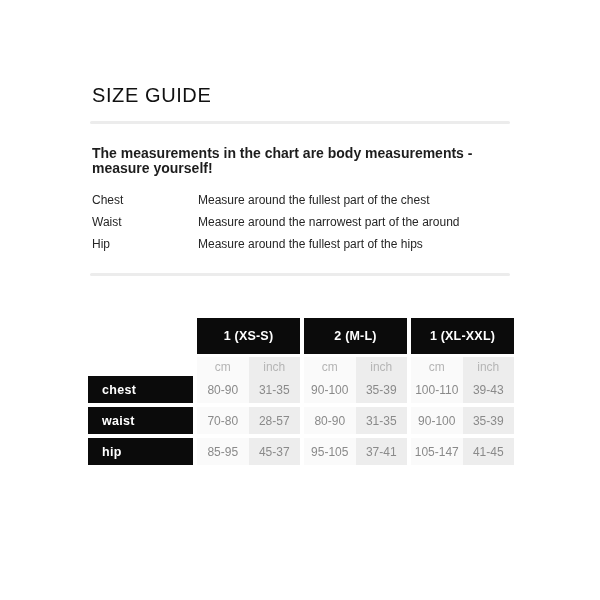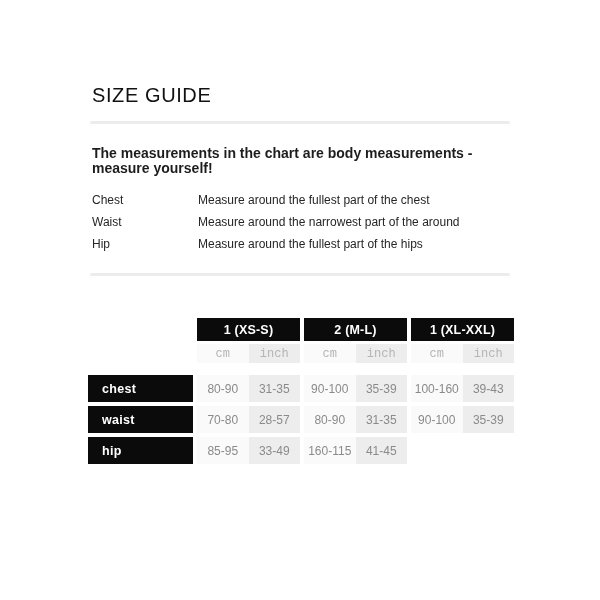--- a/index.html
+++ b/index.html
@@ -47,28 +47,28 @@
   .t-row{display:flex;align-items:stretch;}
   .t-label{
     width:105px;flex:0 0 105px;margin-right:4px;
   }
   .t-group{
     width:103px;flex:0 0 103px;display:flex;margin-right:4px;
   }
   .t-group:last-child{margin-right:0;}
   .t-half{width:51.5px;flex:0 0 51.5px;display:flex;align-items:center;justify-content:center;}
 
-  .header-row{height:23px;margin-bottom:3px;}
+  .header-row{height:36px;margin-bottom:3px;}
   .header-cell{
     background:var(--table_black);color:#ffffff;
     display:flex;align-items:center;justify-content:center;
     font-size:12.5px;font-weight:bold;letter-spacing:0.2px;
   }
 
-  .unit-row{height:19px;margin-bottom:12px;font-family:Liberation Mono, monospace;}
+  .unit-row{height:19px;margin-bottom:0;}
   .unit-row .t-half{font-size:12px;color:var(--unit_text);}
   .cm-cell{background:var(--cm_bg);}
   .inch-cell{background:var(--inch_bg);}
 
   .data-row{height:27px;margin-bottom:4px;}
   .data-row:last-child{margin-bottom:0;}
   .row-label{
     background:var(--table_black);color:#ffffff;
     display:flex;align-items:center;
     padding-left:14px;
@@ -133,21 +133,21 @@
       <div class="t-label row-label">chest</div>
       <div class="t-group">
         <div class="t-half cm-cell value-cell">80-90</div>
         <div class="t-half inch-cell value-cell">31-35</div>
       </div>
       <div class="t-group">
         <div class="t-half cm-cell value-cell">90-100</div>
         <div class="t-half inch-cell value-cell">35-39</div>
       </div>
       <div class="t-group">
-        <div class="t-half cm-cell value-cell">100-160</div>
+        <div class="t-half cm-cell value-cell">100-110</div>
         <div class="t-half inch-cell value-cell">39-43</div>
       </div>
     </div>
 
     <div class="t-row data-row">
       <div class="t-label row-label">waist</div>
       <div class="t-group">
         <div class="t-half cm-cell value-cell">70-80</div>
         <div class="t-half inch-cell value-cell">28-57</div>
       </div>
@@ -158,22 +158,26 @@
       <div class="t-group">
         <div class="t-half cm-cell value-cell">90-100</div>
         <div class="t-half inch-cell value-cell">35-39</div>
       </div>
     </div>
 
     <div class="t-row data-row">
       <div class="t-label row-label">hip</div>
       <div class="t-group">
         <div class="t-half cm-cell value-cell">85-95</div>
-        <div class="t-half inch-cell value-cell">33-49</div>
+        <div class="t-half inch-cell value-cell">45-37</div>
       </div>
       <div class="t-group">
-        <div class="t-half cm-cell value-cell">160-115</div>
+        <div class="t-half cm-cell value-cell">95-105</div>
+        <div class="t-half inch-cell value-cell">37-41</div>
+      </div>
+      <div class="t-group">
+        <div class="t-half cm-cell value-cell">105-147</div>
         <div class="t-half inch-cell value-cell">41-45</div>
       </div>
     </div>
 
   </div>
 </div>
 
 </body></html>

